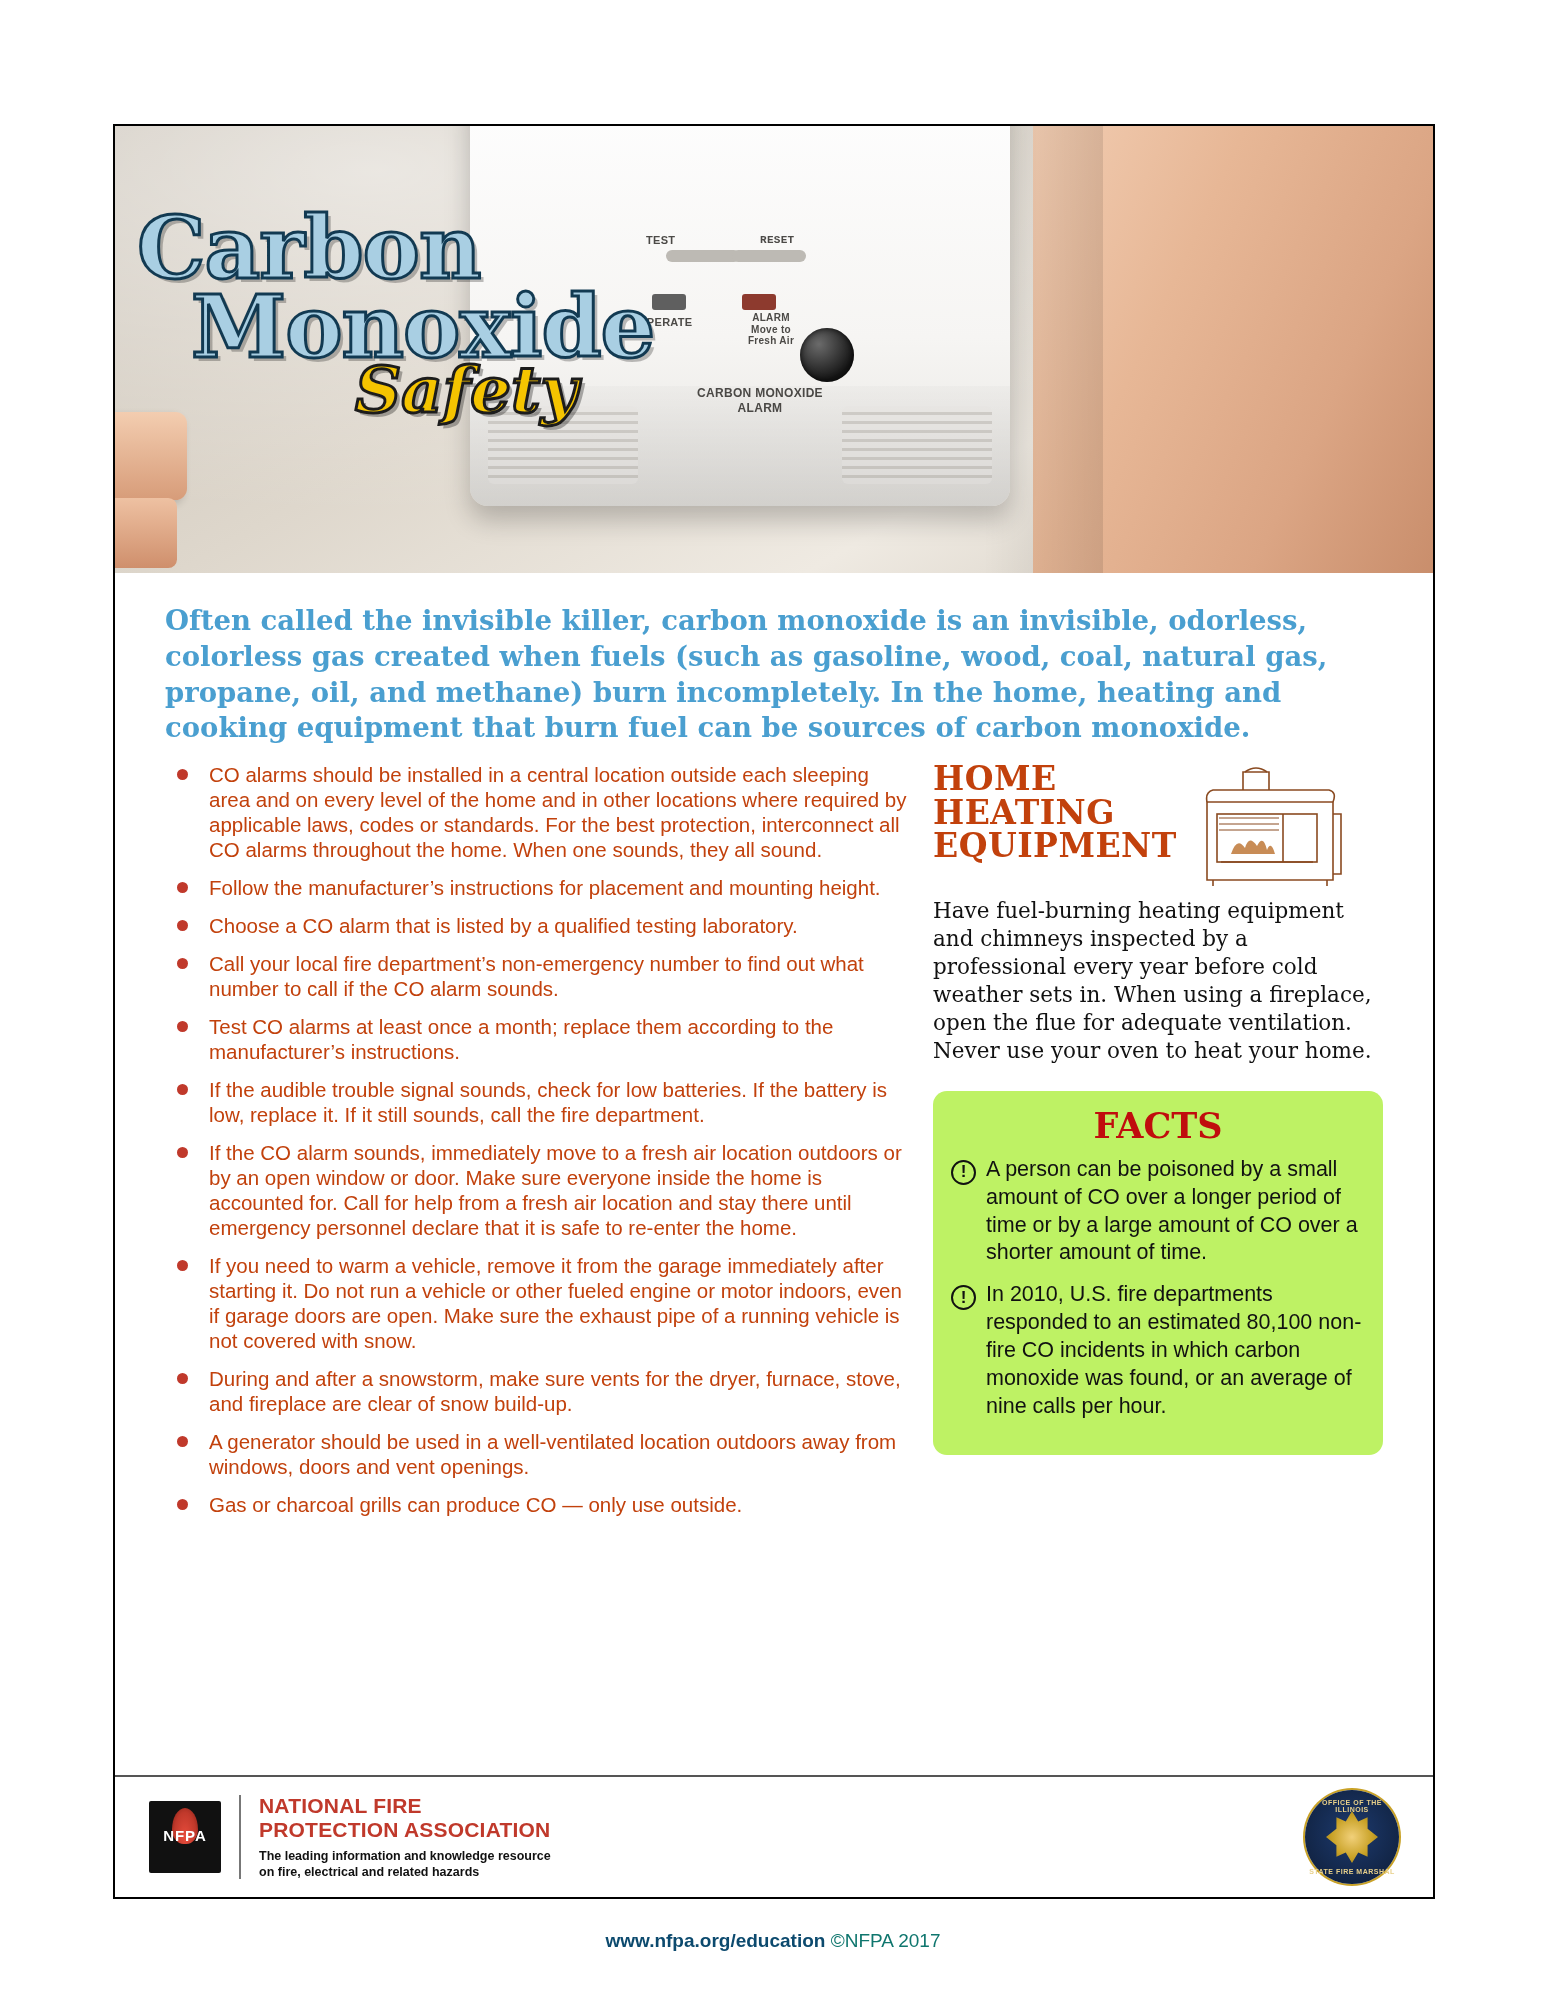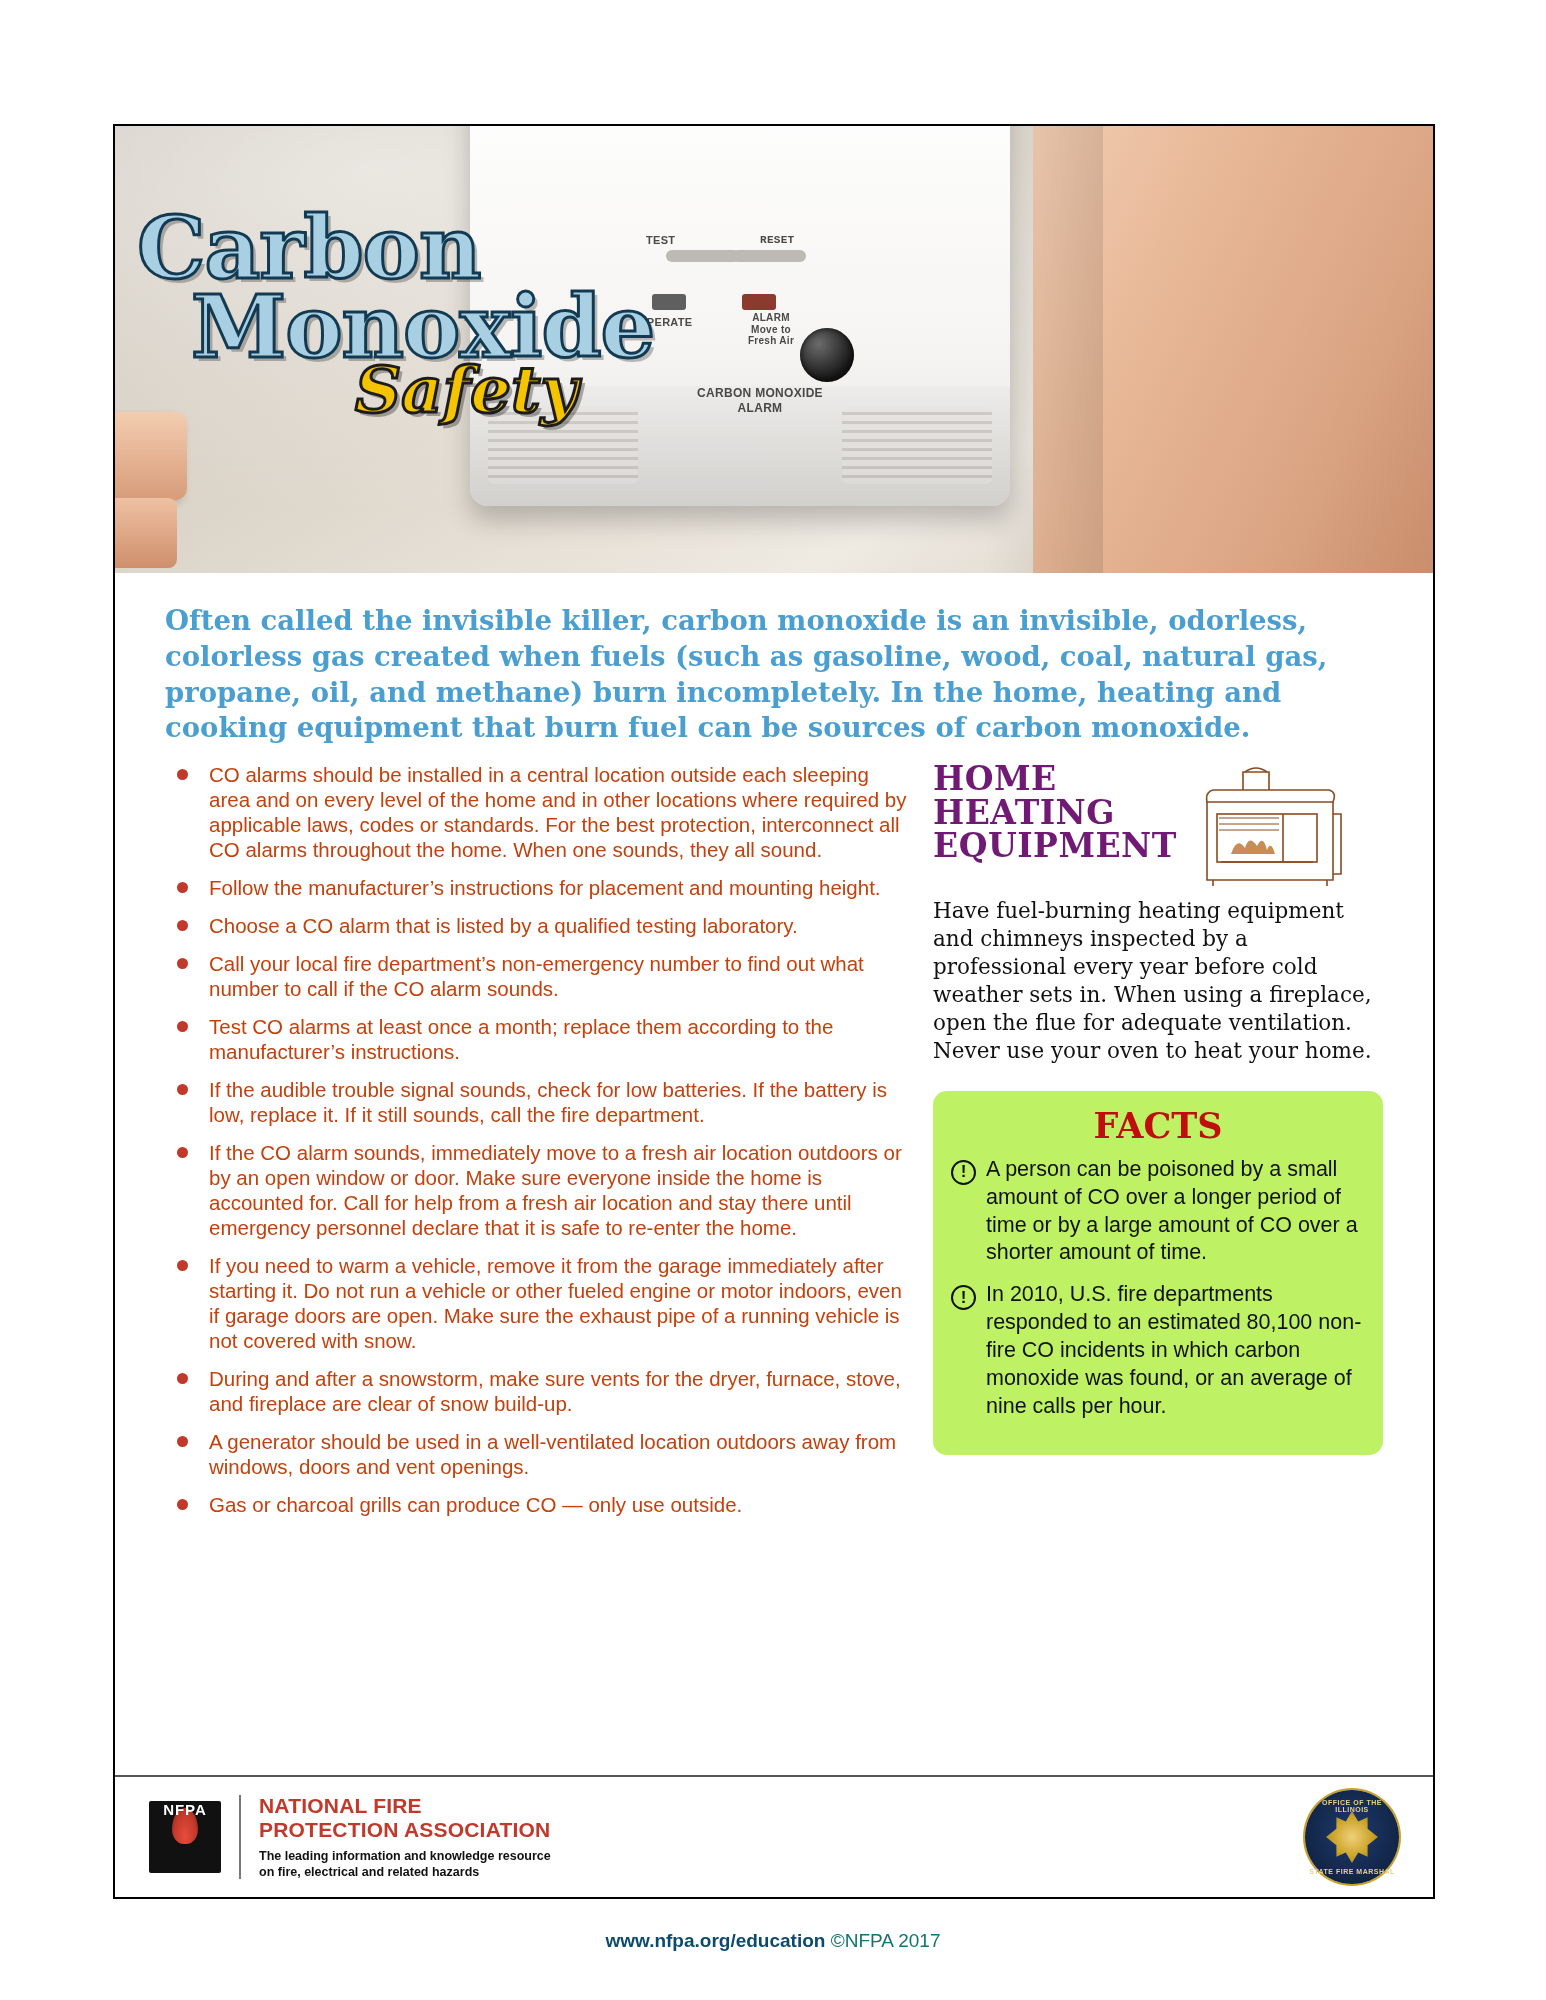--- a/index.html
+++ b/index.html
@@ -145,21 +145,21 @@
   ul.bullets li:before {
     content:"";
     position:absolute; left:6px; top:7px;
     width:11px; height:11px; border-radius:50%;
     background:#c0392b;
   }
   
   .hh-head {
     font-family:"DejaVu Serif", serif;
     font-weight:bold;
-    color:#701a75;
+    color:#c2410c;
     font-size:33px;
     line-height:1.02;
     letter-spacing:.5px;
     text-transform:uppercase;
   }
   .hh-row { display:flex; align-items:flex-start; }
   .stove {
     width:170px; height:125px; margin-left:6px; position:relative;
   }
   .hh-body {
@@ -197,21 +197,21 @@
   
   .footer {
     position:absolute; left:0; right:0; bottom:0;
     border-top:2px solid #555;
     height:122px;
     display:flex; align-items:center;
     padding:0 34px;
   }
   .nfpa-mark {
     width:72px; height:72px; background:#111; position:relative; border-radius:2px;
-    display:flex; align-items:flex-start; justify-content:center;
+    display:flex; align-items:center; justify-content:center;
   }
   .nfpa-flame {
     position:absolute; top:7px; left:50%; transform:translateX(-50%);
     width:26px; height:36px;
     background:radial-gradient(ellipse at 50% 80%, #e74c3c 0%, #c0392b 60%, #7b1b12 100%);
     border-radius:50% 50% 45% 45%/60% 60% 40% 40%;
   }
   .nfpa-word { color:#fff; font-size:15px; font-weight:bold; letter-spacing:1px; margin-bottom:4px; z-index:2;}
   .nfpa-rule { width:2px; background:#777; height:84px; margin:0 18px; }
   .nfpa-name { color:#c0392b; font-weight:bold; font-size:21px; line-height:1.15; letter-spacing:.2px;}

